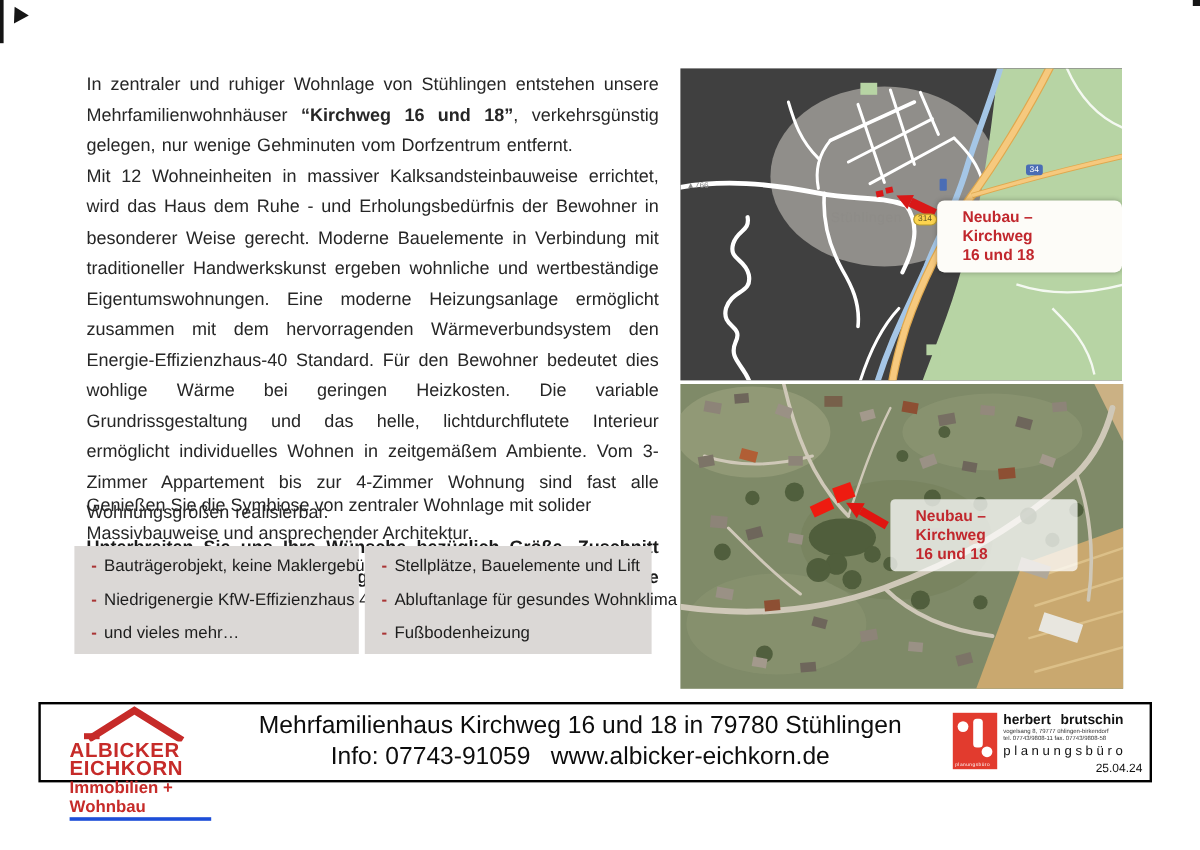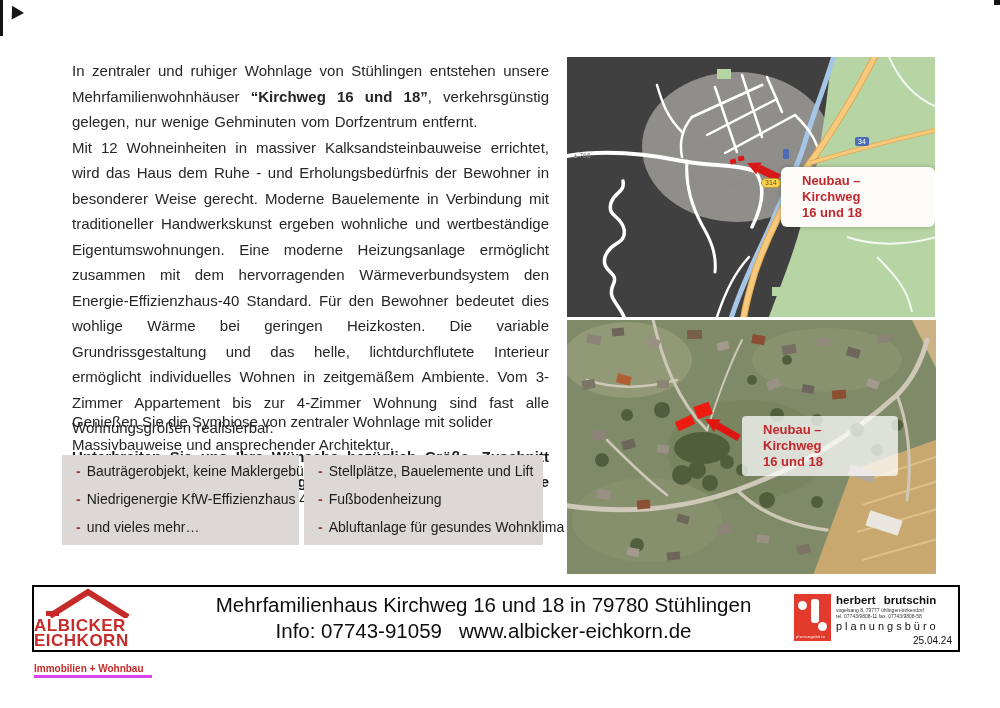--- a/index.html
+++ b/index.html
@@ -44,24 +44,24 @@
   .badge34{position:absolute;left:288px;top:80px;background:#4a6db5;color:#fff;font-size:7px;line-height:9px;
            padding:0 3px;border-radius:2px;}
   .badge-blue{position:absolute;left:216px;top:92px;width:6px;height:10px;background:#4a6db5;border-radius:1px;}
   .peak{position:absolute;left:5px;top:95px;font-size:7px;color:#8a8a8a;}
 
   
   .footer{position:absolute;left:32px;top:585px;width:928px;height:67px;border:2px solid #000;background:#fff;box-sizing:border-box;}
   .f-center{position:absolute;left:150px;right:175px;top:5px;text-align:center;color:#0d0d0d;}
   .f-line1{font-size:20.5px;line-height:26px;white-space:pre;}
   .f-line2{font-size:20.5px;line-height:26px;white-space:pre;}
-  .albicker{position:absolute;left:0;top:1px;width:132px;}
+  .albicker{position:absolute;left:24px;top:1px;width:132px;}
   .alb-roof{display:block;margin-left:10px;}
   .alb-name{font-size:17px;line-height:15px;font-weight:bold;color:#c62b29;letter-spacing:.5px;}
-  .alb-tag{font-size:10px;color:#c62b29;font-weight:bold;border-bottom:3px solid #d946ef;width:118px;padding-bottom:1px;margin-top:15px;}
+  .alb-tag{font-size:14px;color:#c62b29;font-weight:bold;border-bottom:3px solid #1d4ed8;width:118px;padding-bottom:1px;margin-top:0;}
   .brutschin{position:absolute;right:6px;top:7px;width:158px;display:flex;gap:5px;}
   .bru-logo{position:relative;width:37px;height:47px;background:#e23b2e;flex:0 0 auto;}
   .bru-c1{position:absolute;left:4px;top:7px;width:9px;height:9px;border-radius:50%;background:#fff;}
   .bru-bar{position:absolute;left:17px;top:5px;width:8px;height:24px;border-radius:3px;background:#fff;}
   .bru-c2{position:absolute;left:24px;top:28px;width:9px;height:9px;border-radius:50%;background:#fff;}
   .bru-word{position:absolute;left:2px;bottom:2px;font-size:4px;color:#fff;letter-spacing:.4px;}
   .bru-text{width:116px;}
   .bru-name{font-size:11.5px;font-weight:bold;color:#111;word-spacing:5px;line-height:13px;}
   .bru-small{font-size:5px;line-height:6px;color:#333;white-space:nowrap;}
   .bru-title{font-size:11px;color:#111;letter-spacing:3px;line-height:13px;margin-top:1px;}
@@ -84,22 +84,22 @@
   <div class="symbiose">Genießen Sie die Symbiose von zentraler Wohnlage mit solider Massivbauweise und ansprechender Architektur.</div>
 
   <div class="features">
     <div class="featbox left">
       <div class="feat-item"><span class="dash">-</span><span>Bauträgerobjekt, keine Maklergebühr</span></div>
       <div class="feat-item"><span class="dash">-</span><span>Niedrigenergie KfW-Effizienzhaus 40</span></div>
       <div class="feat-item"><span class="dash">-</span><span>und vieles mehr…</span></div>
     </div>
     <div class="featbox right">
       <div class="feat-item"><span class="dash">-</span><span>Stellplätze, Bauelemente und Lift</span></div>
+      <div class="feat-item"><span class="dash">-</span><span>Abluftanlage für gesundes Wohnklima</span></div>
       <div class="feat-item"><span class="dash">-</span><span>Fußbodenheizung</span></div>
-      <div class="feat-item"><span class="dash">-</span><span>Abluftanlage für gesundes Wohnklima</span></div>
     </div>
   </div>
 
   <div class="map map-street">
     <svg width="368" height="260" viewBox="0 0 368 260">
       <ellipse cx="170" cy="90" rx="95" ry="75" fill="#d2cdc6" opacity="0.55"></ellipse>
       <path d="M 265,-5 L 374,-5 L 374,265 L 200,265 C 215,225 225,200 232,175 C 240,148 248,120 252,95 C 258,60 262,25 265,-5 Z" fill="#b7d4a4"></path>
       <g fill="#b7d4a4">
         <rect x="150" y="12" width="14" height="10"></rect>
         <circle cx="236" cy="160" r="5"></circle>

